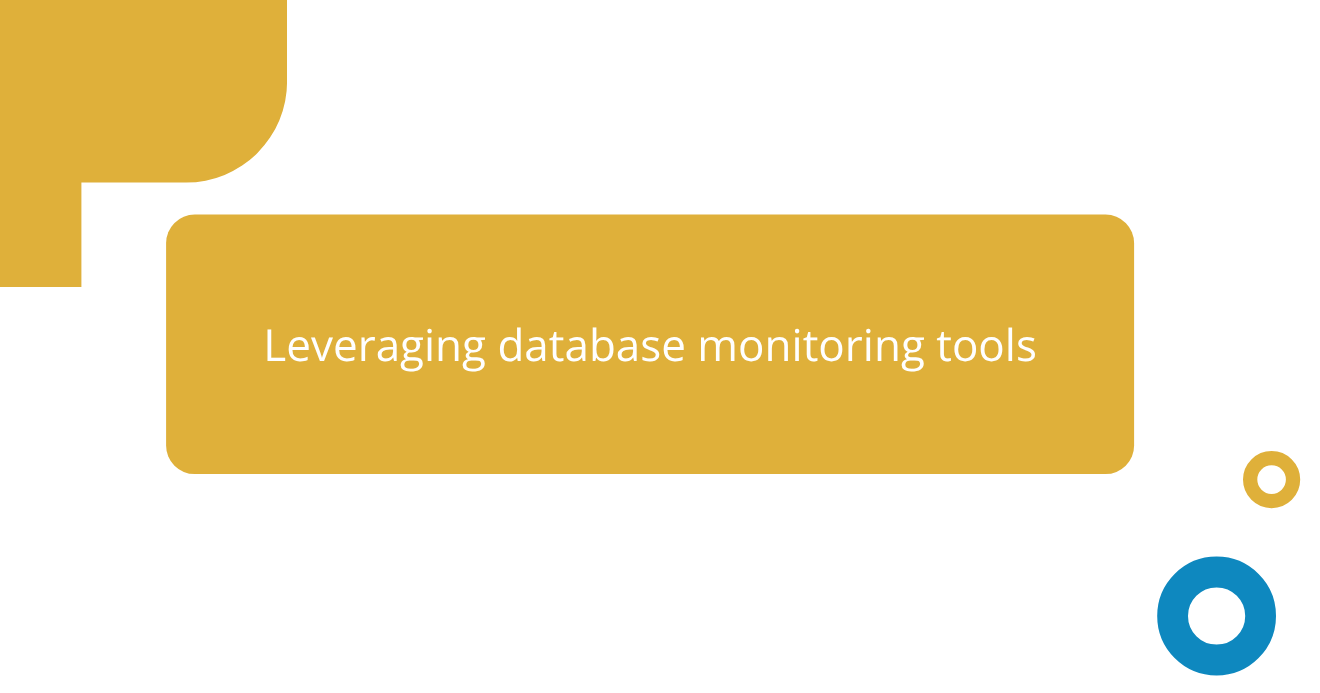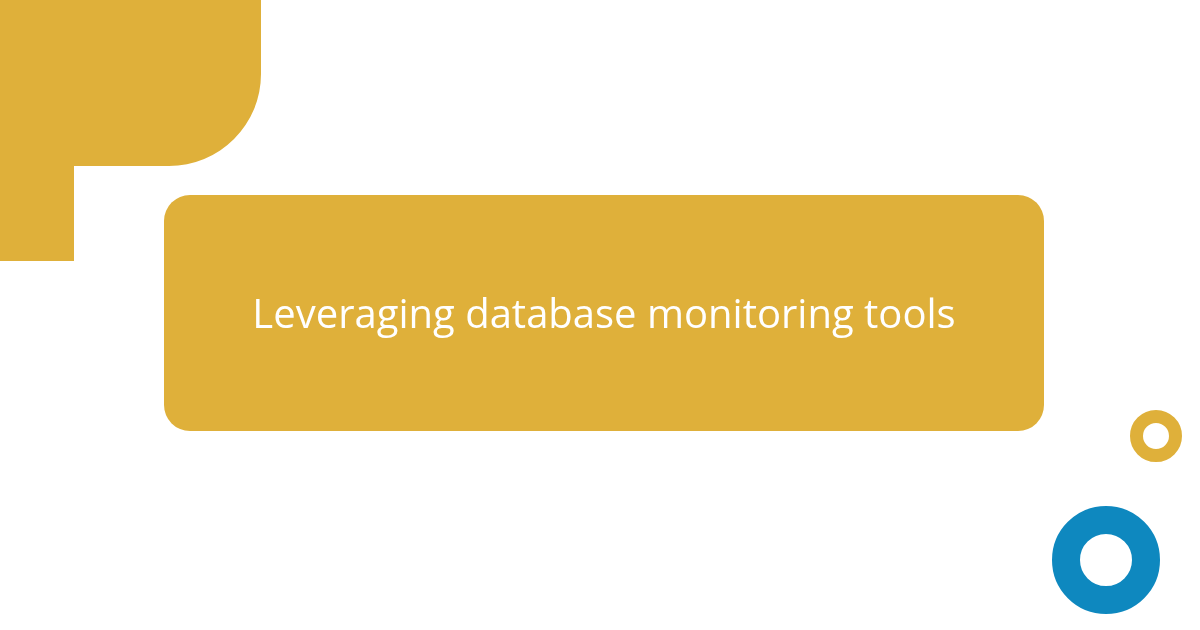--- a/index.html
+++ b/index.html
@@ -17,21 +17,21 @@
     }
     .corner-shape {
       position: absolute;
       top: -4px;
       left: -4px;
       width: 265px;
       height: 265px;
     }
     .title-card {
       position: absolute;
-      left: 164px;
+      left: 151px;
       top: 195px;
       width: 880px;
       height: 236px;
       background: #dfb03a;
       border-radius: 26px;
       display: flex;
       align-items: center;
       justify-content: center;
       padding: 12px 50px;
     }

